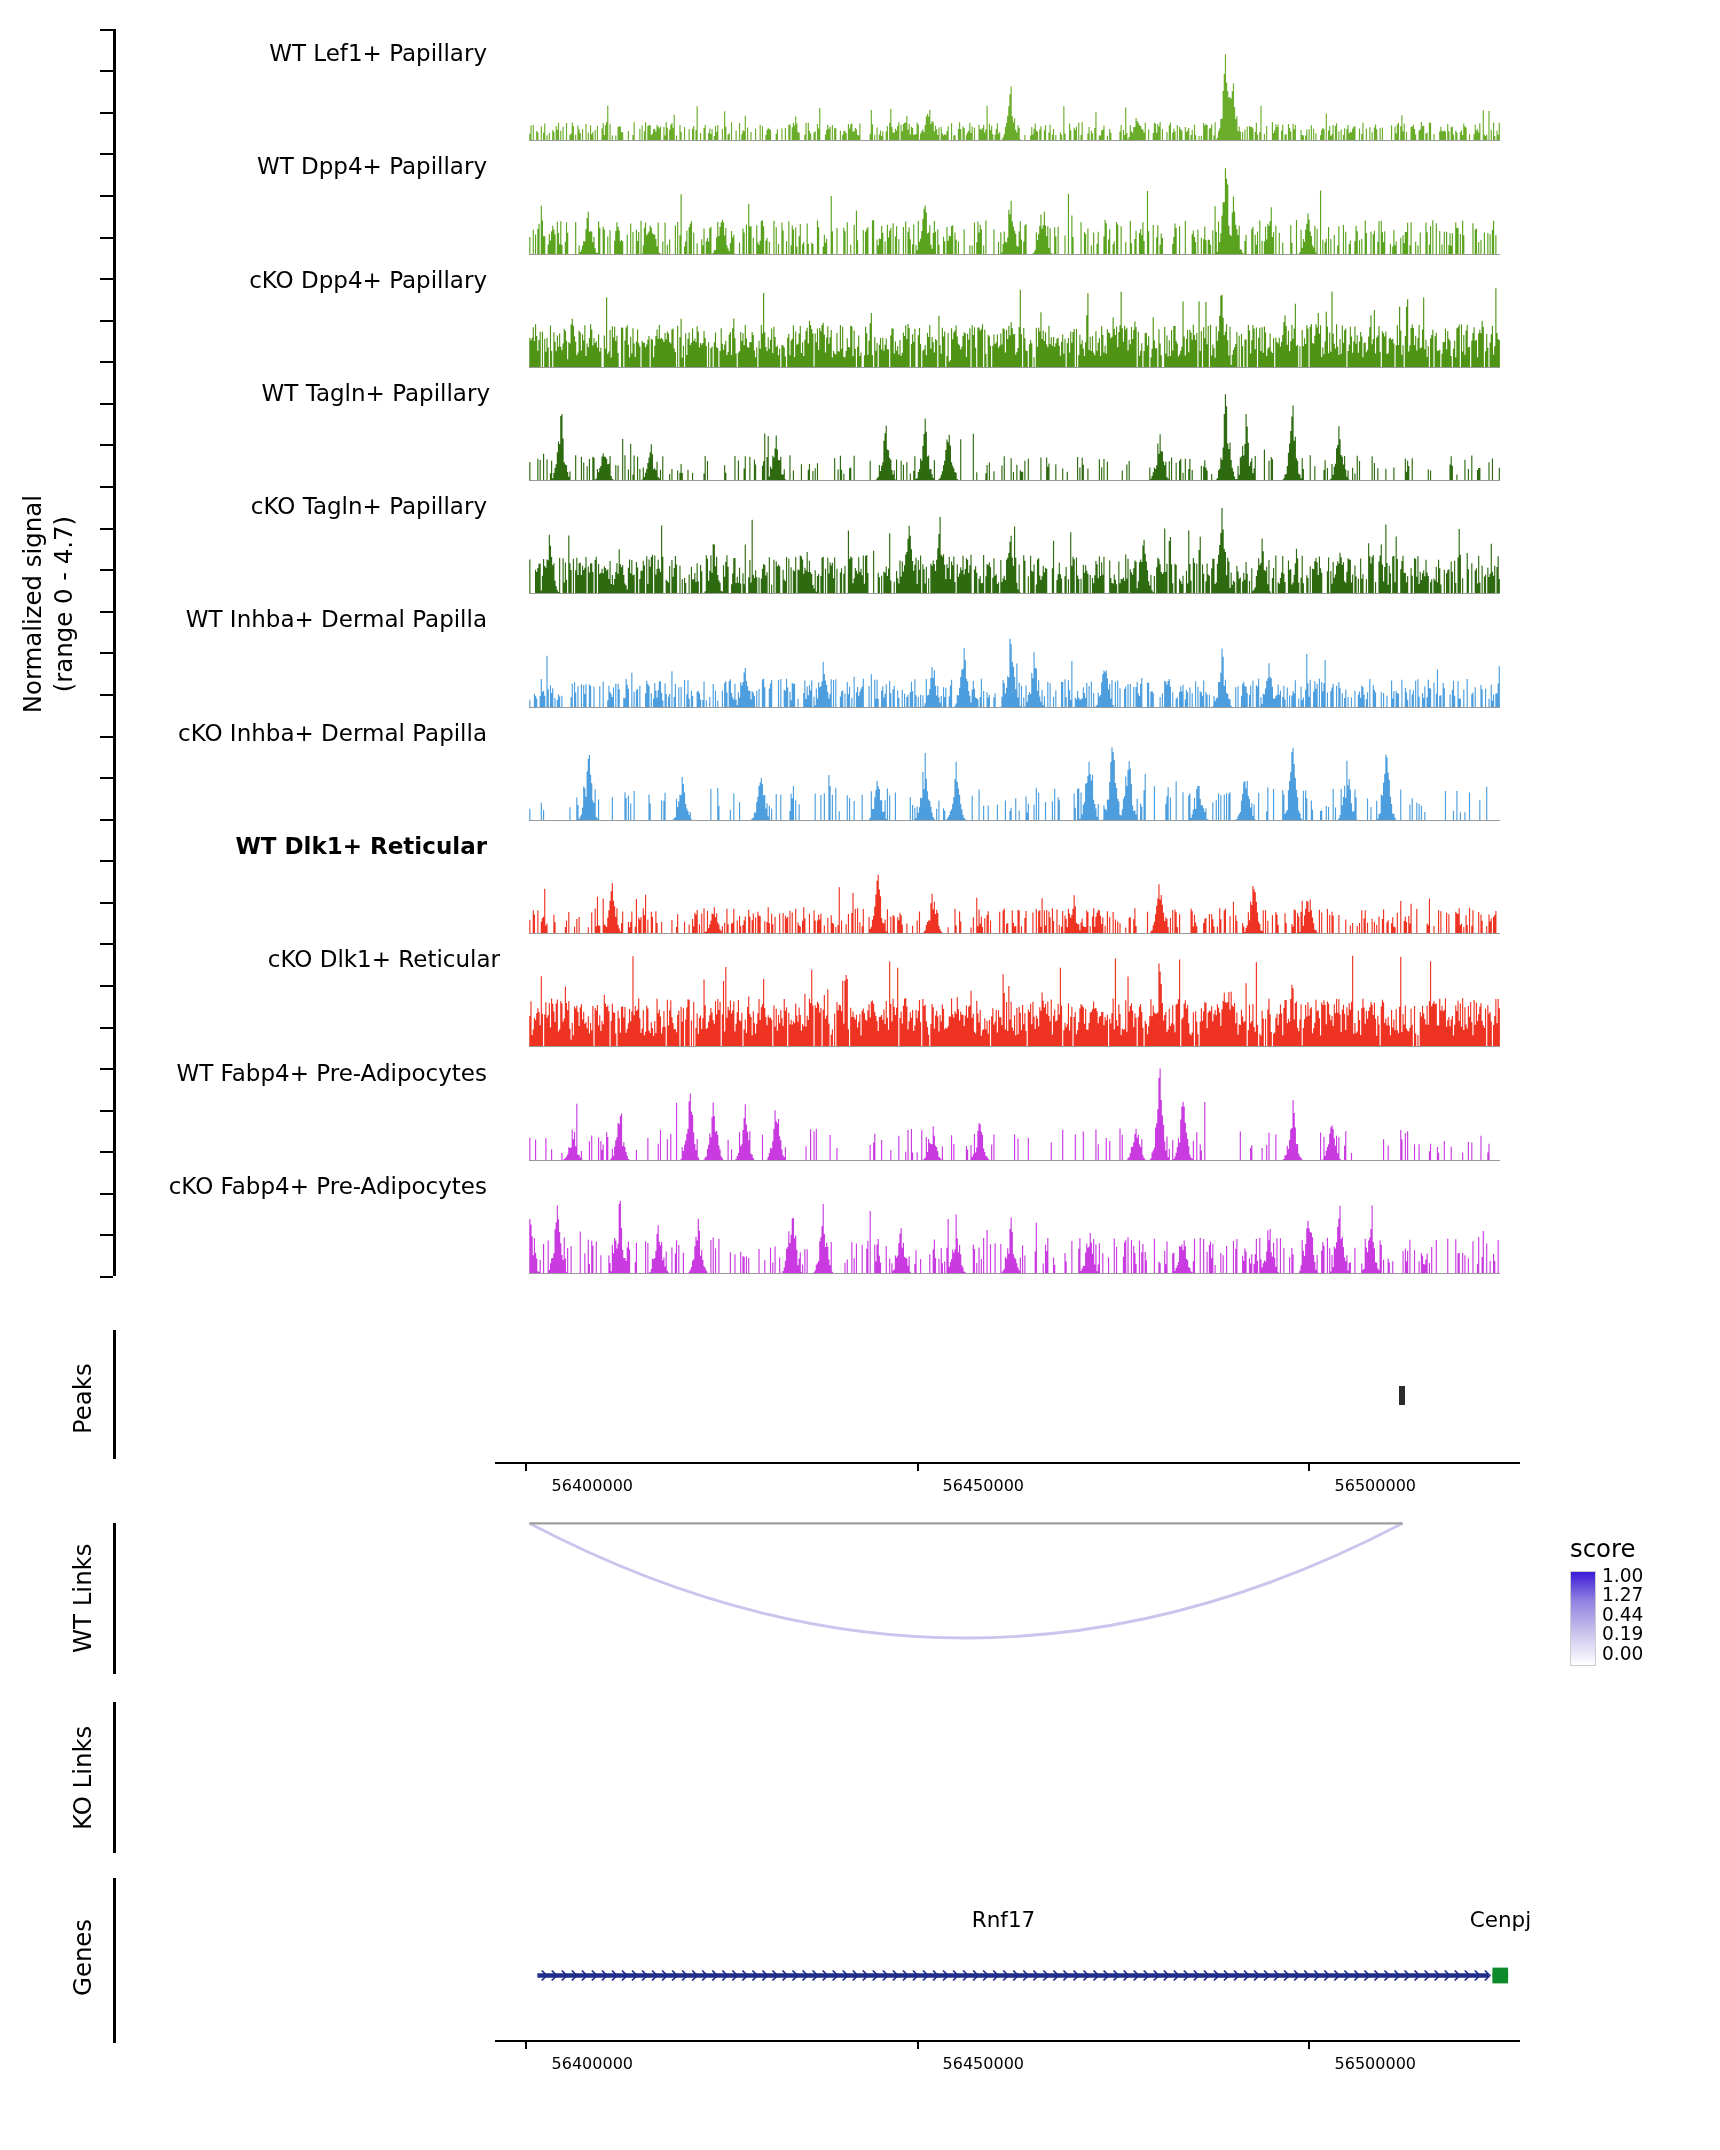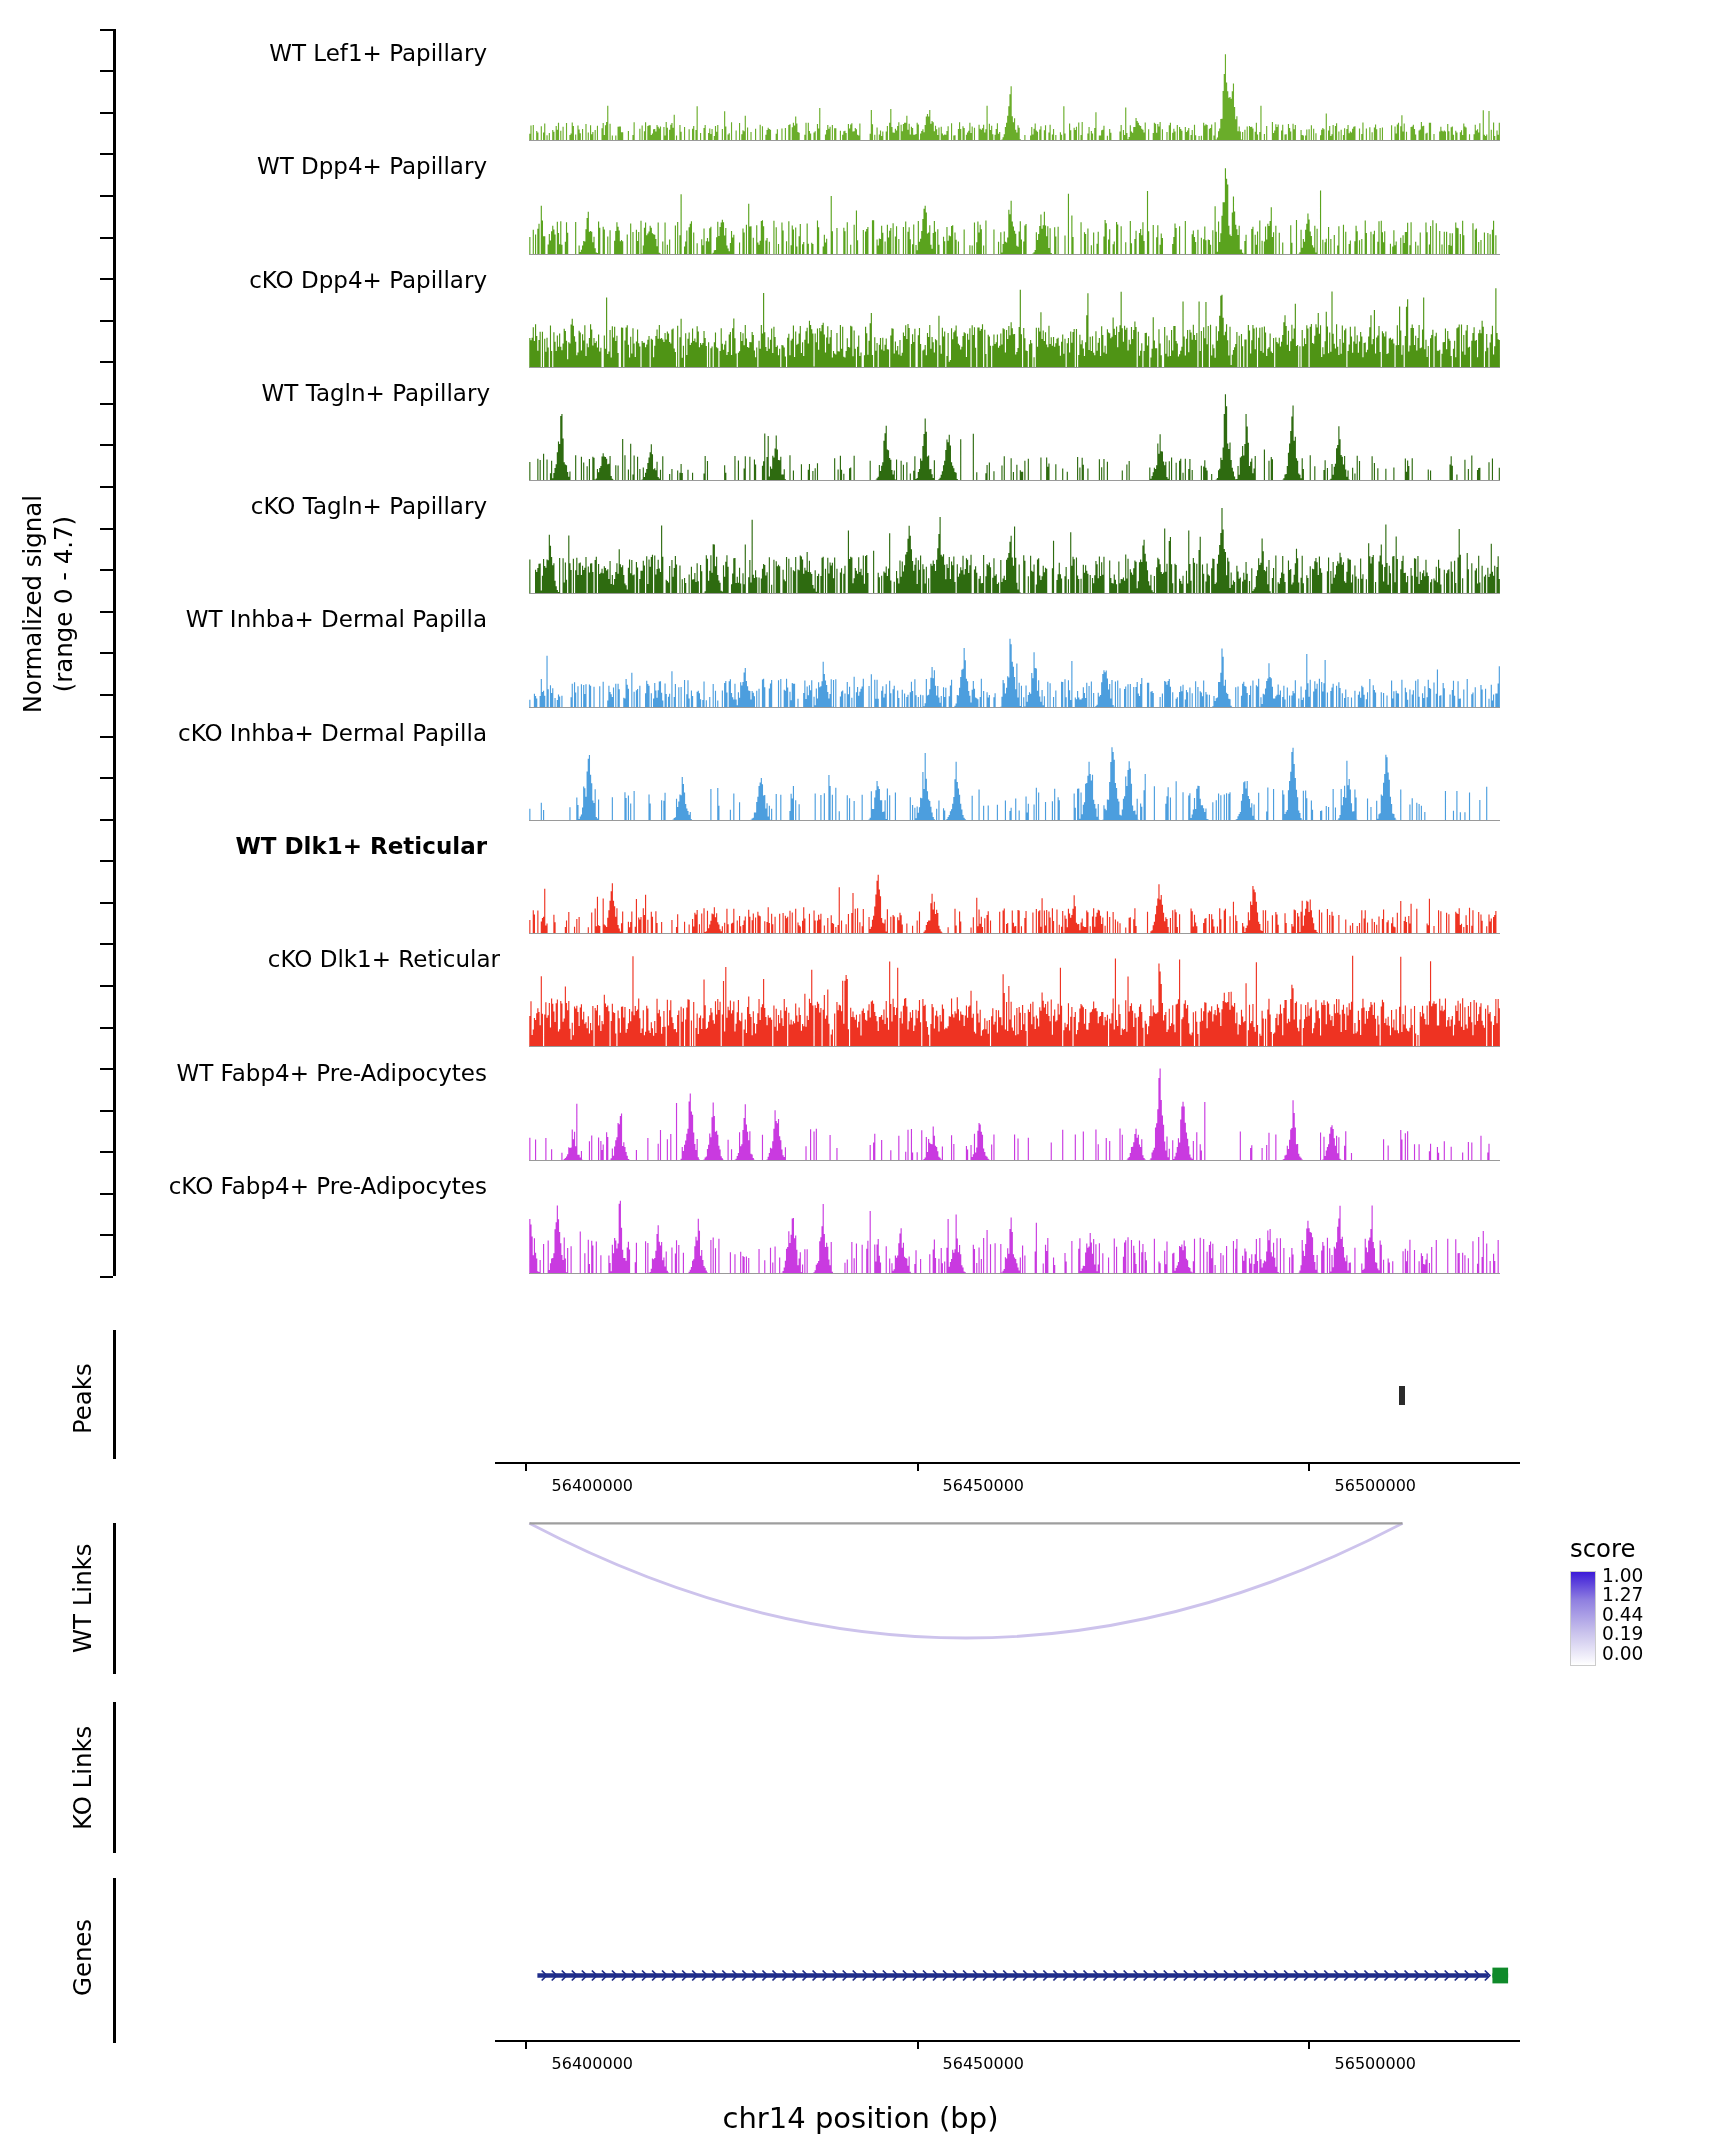--- a/index.html
+++ b/index.html
@@ -310,20 +310,24 @@
 
   <div class="abs" style="left:0; top:1688px; width:1721px; height:172px;">
     <div class="section-spine" style="left:113px; top:14.3px; height:151px;"></div>
     <div class="section-label vtext" style="left:68px; top:25px; height:129px;">KO Links</div>
     <svg id="ko-links-svg" style="position:absolute; left:502px; top:7.2px;" width="1018" height="158" viewBox="0 0 1420 220"></svg>
   </div>
 
   <div class="abs" style="left:0; top:1864px; width:1721px; height:194px;">
     <div class="section-spine" style="left:113px; top:14.3px; height:165px;"></div>
     <div class="section-label vtext" style="left:68px; top:32px; height:122px;">Genes</div>
+    <div id="gene-labels" style="position:absolute; left:502px; top:43px; width:1018px; height:36px;">
+        <div class="gene-name" style="left: 394px; width: 215px; text-align: center; top: 0px;">Rnf17</div>
+        <div class="gene-name" style="left: 891px; width: 215px; text-align: center; top: 0px;">Cenpj</div>
+      </div>
     <svg id="genes-svg" style="position:absolute; left:502px; top:90px;" width="1018" height="43" viewBox="0 0 1420 60">
         <line x1="49.15384615384615" y1="30" x2="1376.3076923076924" y2="30" stroke="#1f2d8a" stroke-width="6"></line>
         <path d="M55.15384615384615,23L62.15384615384615,30L55.15384615384615,37" fill="none" stroke="#1f2d8a" stroke-width="2.4"></path>
         <path d="M69.15384615384616,23L76.15384615384616,30L69.15384615384616,37" fill="none" stroke="#1f2d8a" stroke-width="2.4"></path>
         <path d="M83.15384615384616,23L90.15384615384616,30L83.15384615384616,37" fill="none" stroke="#1f2d8a" stroke-width="2.4"></path>
         <path d="M97.15384615384616,23L104.15384615384616,30L97.15384615384616,37" fill="none" stroke="#1f2d8a" stroke-width="2.4"></path>
         <path d="M111.15384615384616,23L118.15384615384616,30L111.15384615384616,37" fill="none" stroke="#1f2d8a" stroke-width="2.4"></path>
         <path d="M125.15384615384616,23L132.15384615384616,30L125.15384615384616,37" fill="none" stroke="#1f2d8a" stroke-width="2.4"></path>
         <path d="M139.15384615384616,23L146.15384615384616,30L139.15384615384616,37" fill="none" stroke="#1f2d8a" stroke-width="2.4"></path>
         <path d="M153.15384615384616,23L160.15384615384616,30L153.15384615384616,37" fill="none" stroke="#1f2d8a" stroke-width="2.4"></path>
@@ -425,21 +429,20 @@
     <div id="axis-ticks-bottom">
         <div class="axis-tick" style="left: 525px; top: 0px;"></div>
         <div class="axis-tick-label" style="left: 418px; width: 215px; top: 14.3px;">56400000</div>
         <div class="axis-tick" style="left: 917px; top: 0px;"></div>
         <div class="axis-tick-label" style="left: 809px; width: 215px; top: 14.3px;">56450000</div>
         <div class="axis-tick" style="left: 1308px; top: 0px;"></div>
         <div class="axis-tick-label" style="left: 1201px; width: 215px; top: 14.3px;">56500000</div>
       </div>
   </div>
 
-  <div class="x-axis-title" style="top:2101px;">chr14 position (bp)</div>
 
   <div id="legend">
     <div class="legend-title">score</div>
     <div class="legend-bar"></div>
     <div class="legend-ticks" id="legend-ticks">
         <div>1.00</div>
         <div>1.27</div>
         <div>0.44</div>
         <div>0.19</div>
         <div>0.00</div>

